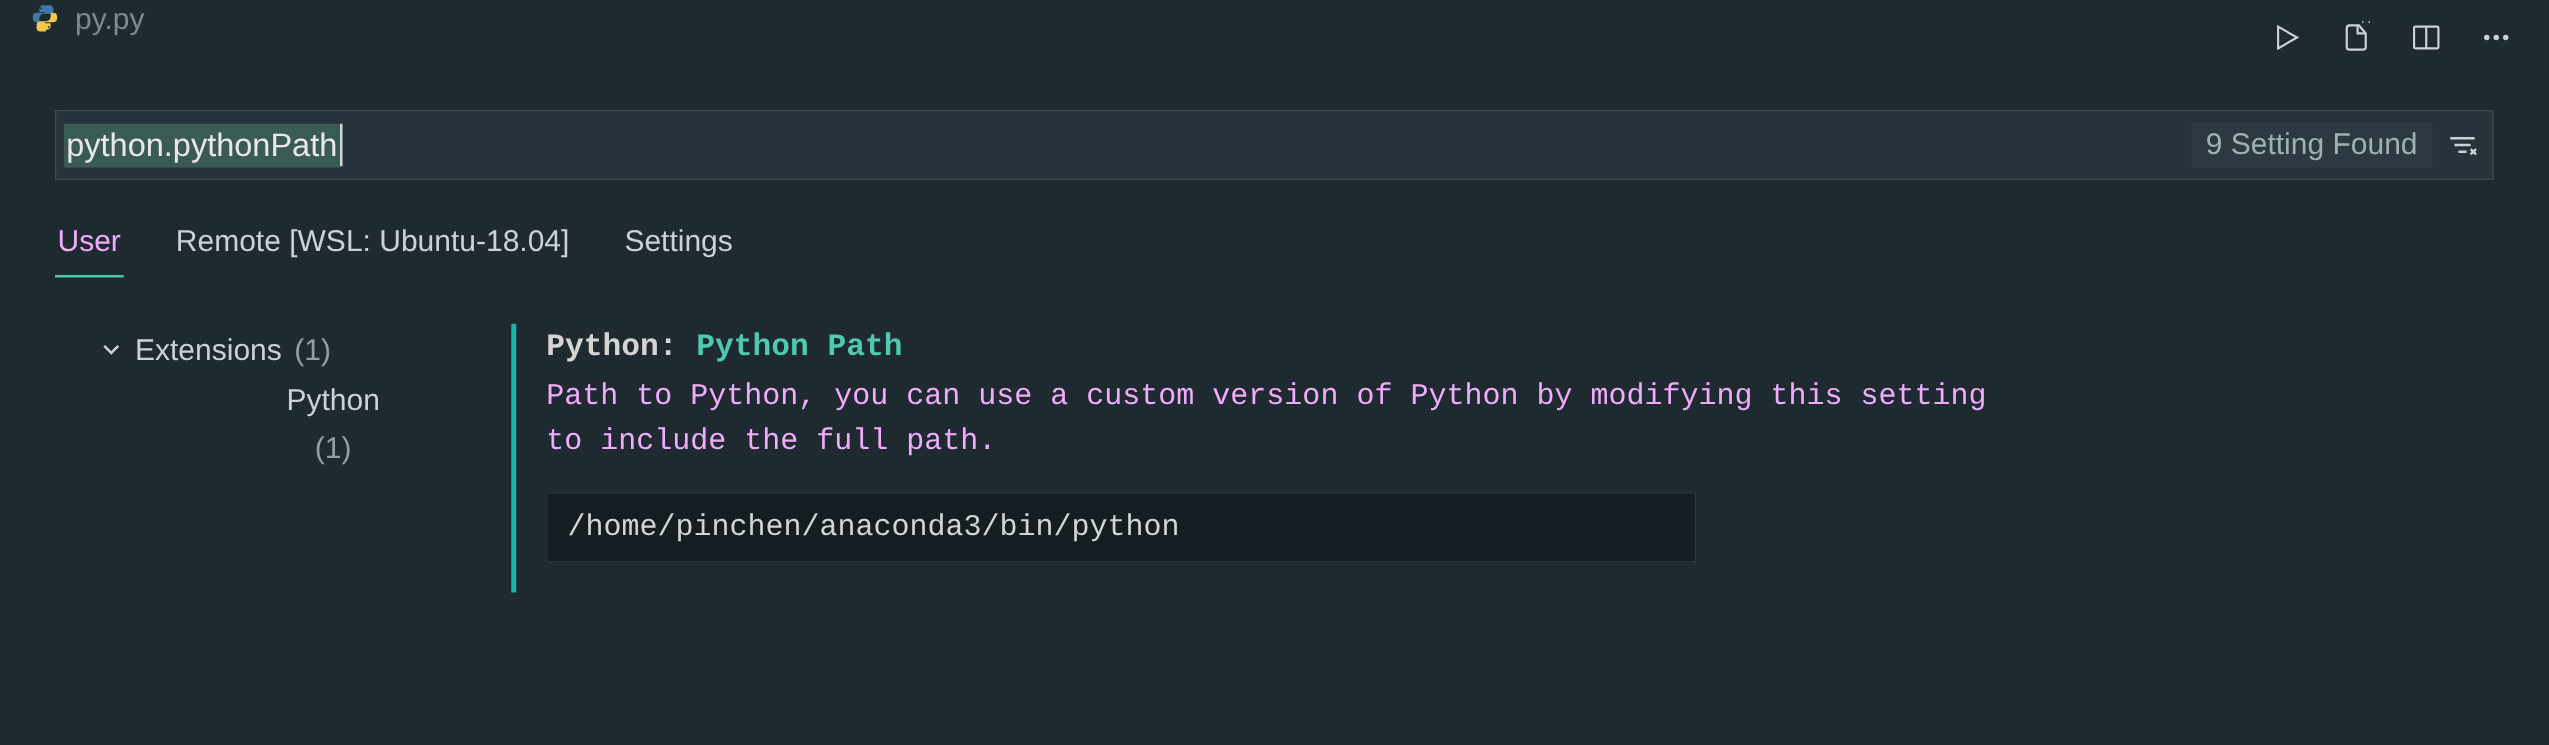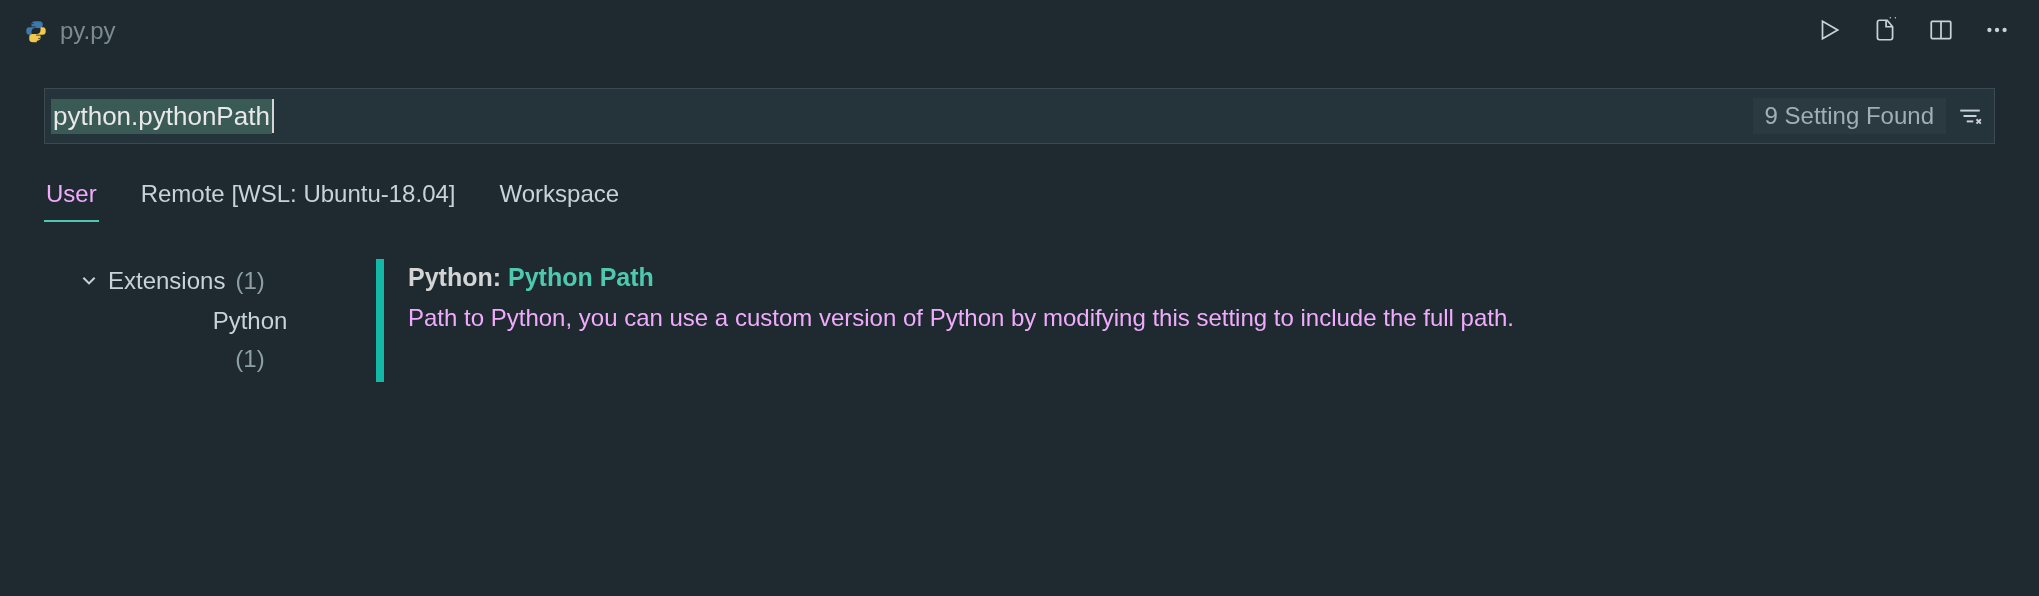--- a/index.html
+++ b/index.html
@@ -14,21 +14,21 @@
 
   
   .tabbar {
     height: 60px;
     display: flex;
     align-items: stretch;
     background: #1e2a2f;
   }
   .tab {
     display: flex;
-    align-items: center;
+    align-items: flex-start;
     padding: 0 24px;
     gap: 12px;
     font-size: 24px;
     cursor: pointer;
     border-top: 2px solid transparent;
     position: relative;
   }
   .tab.inactive { color: #7a8a8f; }
   .tab.active {
     color: #e8e8e8;
@@ -134,21 +134,21 @@
     height: 2px;
     background: #4ec9b0;
   }
 
   
   .body {
     display: flex;
     margin-top: 20px;
   }
   .tree {
-    width: 376px;
+    width: 409px;
     padding: 18px 0 0 80px;
     font-size: 24px;
   }
   .tree-row {
     display: flex;
     align-items: center;
     gap: 10px;
     padding: 6px 0;
     cursor: pointer;
   }
@@ -156,23 +156,24 @@
   .tree-count { color: #8ca0a5; }
   .chev {
     display: inline-block;
     transform: rotate(0deg);
   }
   .content {
     flex: 1;
     padding: 16px 40px 0 0;
   }
   .setting {
-    border-left: 8px solid #14b8a6;
+    border-left: 4px solid #14b8a6;
     padding: 4px 0 24px 24px;
     max-width: 1220px;
+    font-family: Liberation Mono, monospace;
   }
   .setting-title {
     font-size: 25px;
     font-weight: 600;
     color: #d4d4d4;
     margin-bottom: 8px;
   }
   .setting-title .hl { color: #4ec9b0; }
   .setting-desc {
     font-size: 24px;
@@ -251,21 +252,21 @@
       <line x1="9" y1="17" x2="15" y2="17"></line>
       <line x1="18" y1="15" x2="22" y2="19"></line>
         <line x1="22" y1="15" x2="18" y2="19"></line>
     </svg>
   </span>
 </div>
 
 <div class="scope-tabs">
   <div class="scope-tab active">User</div>
   <div class="scope-tab">Remote [WSL: Ubuntu-18.04]</div>
-  <div class="scope-tab">Workspace</div>
+  <div class="scope-tab">Settings</div>
 </div>
 
 <div class="body">
   <div class="tree">
     <div class="tree-row">
       <span class="chev">
         <svg viewBox="0 0 16 16" width="18" height="18" fill="none" stroke="#c9d1d9" stroke-width="1.8">
           <polyline points="3,6 8,11 13,6"></polyline>
         </svg>
       </span>
@@ -277,15 +278,16 @@
       <span class="tree-count">(1)</span>
     </div>
   </div>
 
   <div class="content">
     <div class="setting">
       <div class="setting-title">
         <span>Python: </span><span class="hl">Python Path</span>
       </div>
       <div class="setting-desc">Path to Python, you can use a custom version of Python by modifying this setting to include the full path.</div>
+      <input class="setting-input" type="text" value="/home/pinchen/anaconda3/bin/python" style="">
     </div>
   </div>
 </div>
 
 </body></html>

